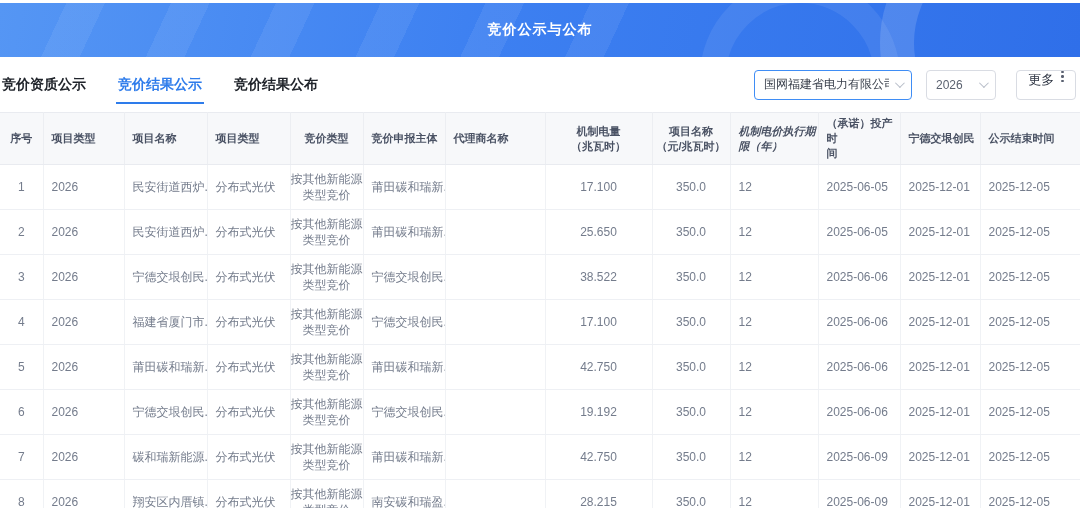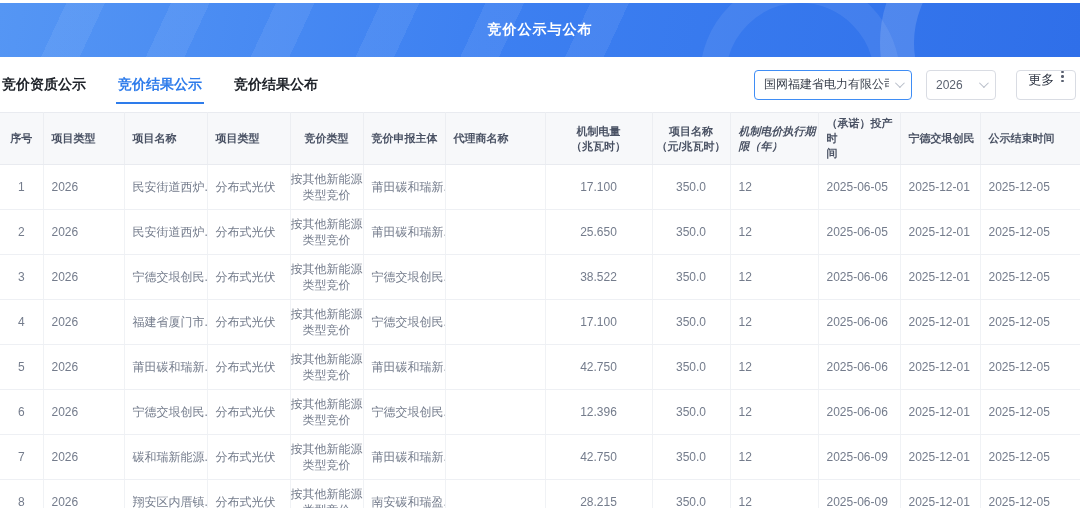--- a/index.html
+++ b/index.html
@@ -200,21 +200,21 @@
           <td data-interactable="false" style="text-align: left; padding: 0px 2px 0px 8px;">2025-12-05</td>
         </tr>
         <tr data-interactable="true">
           <td data-interactable="false" style="text-align: center;">6</td>
           <td data-interactable="false" style="text-align: left; padding: 0px 2px 0px 8px;">2026</td>
           <td data-interactable="false" style="text-align: left; padding: 0px 2px 0px 8px;">宁德交垠创民...</td>
           <td data-interactable="false" style="text-align: left; padding: 0px 2px 0px 8px;">分布式光伏</td>
           <td class="wrap" data-interactable="false" style="text-align: center;">按其他新能源类型竞价</td>
           <td data-interactable="false" style="text-align: left; padding: 0px 2px 0px 8px;">宁德交垠创民...</td>
           <td data-interactable="false" style="text-align: left; padding: 0px 2px 0px 8px;"></td>
-          <td data-interactable="false" style="text-align: center;">12.396</td>
+          <td data-interactable="false" style="text-align: center;">19.192</td>
           <td data-interactable="false" style="text-align: center;">350.0</td>
           <td data-interactable="false" style="text-align: left; padding: 0px 2px 0px 8px;">12</td>
           <td data-interactable="false" style="text-align: left; padding: 0px 2px 0px 8px;">2025-06-06</td>
           <td data-interactable="false" style="text-align: left; padding: 0px 2px 0px 8px;">2025-12-01</td>
           <td data-interactable="false" style="text-align: left; padding: 0px 2px 0px 8px;">2025-12-05</td>
         </tr>
         <tr data-interactable="true">
           <td data-interactable="false" style="text-align: center;">7</td>
           <td data-interactable="false" style="text-align: left; padding: 0px 2px 0px 8px;">2026</td>
           <td data-interactable="false" style="text-align: left; padding: 0px 2px 0px 8px;">碳和瑞新能源...</td>

